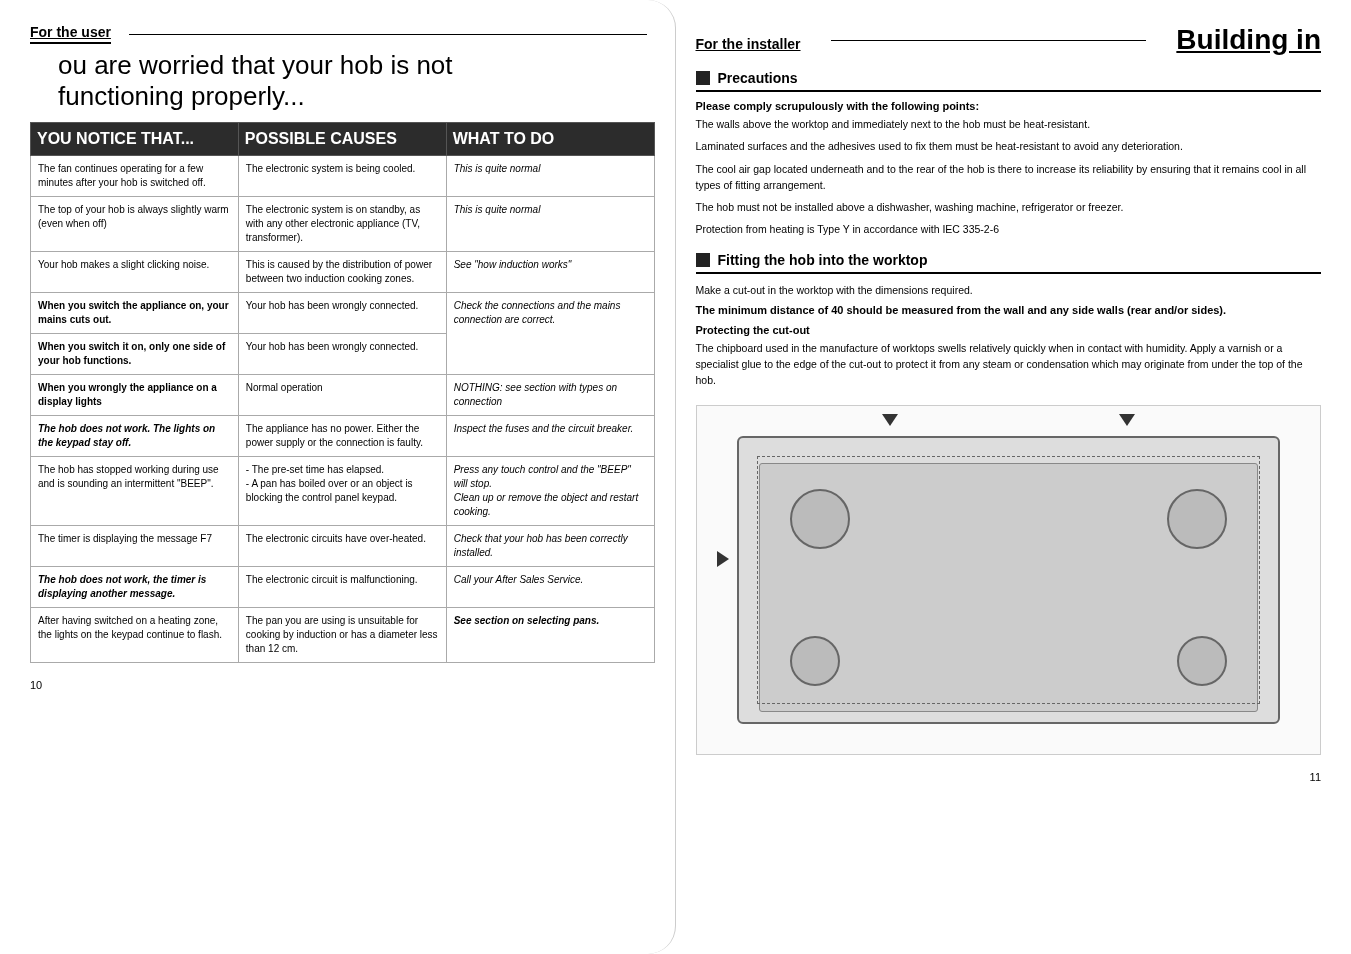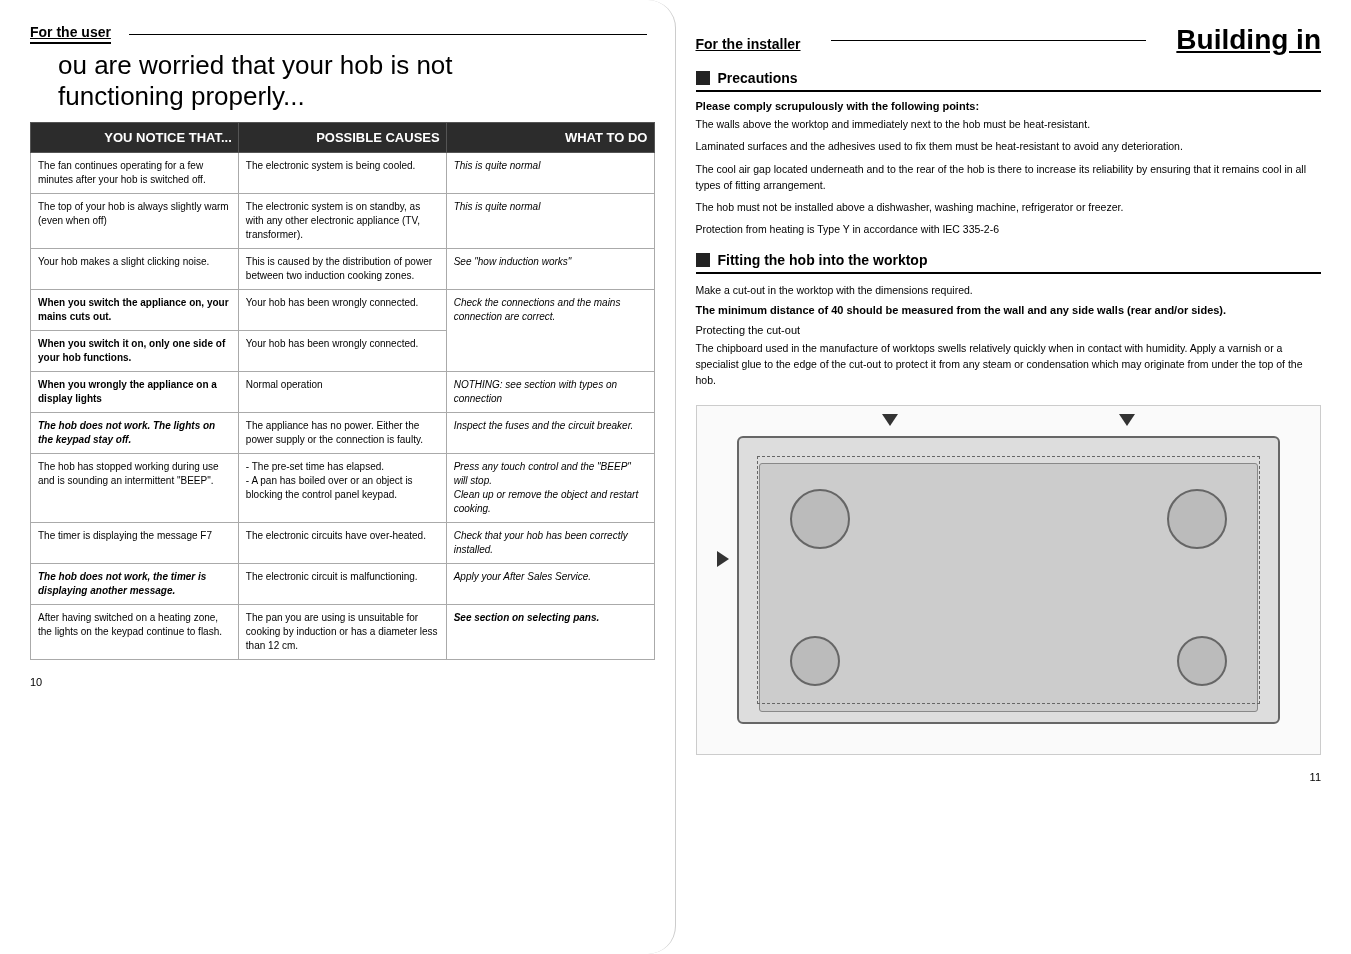--- a/index.html
+++ b/index.html
@@ -61,23 +61,23 @@
 
     
     .troubleshoot-table {
       width: 100%;
       border-collapse: collapse;
       margin-top: 10px;
     }
     .troubleshoot-table th {
       background: #2c2c2c;
       color: #fff;
-      font-size: 13px;
-      font-weight: bold;
-      text-align: right;
+      font-size: 16px;
+      font-weight: bold;
+      text-align: left;
       padding: 7px 6px;
       border: 1px solid #555;
     }
     .troubleshoot-table td {
       border: 1px solid #aaa;
       padding: 6px 7px;
       vertical-align: top;
       font-size: 10px;
       line-height: 1.4;
     }
@@ -159,21 +159,21 @@
       line-height: 1.55;
       margin-bottom: 6px;
     }
     .fitting-bold {
       font-weight: bold;
       font-size: 11px;
       margin-bottom: 4px;
       margin-top: 4px;
     }
     .sub-section-title {
-      font-weight: normal;
+      font-weight: bold;
       font-size: 11px;
       margin-top: 8px;
       margin-bottom: 4px;
     }
 
     
     .hob-diagram {
       border: 1px solid #ccc;
       margin-top: 16px;
       padding: 16px;
@@ -269,21 +269,21 @@
             <td class="italic-cell">Press any touch control and the "BEEP" will stop.<br>Clean up or remove the object and restart cooking.</td>
           </tr>
           <tr>
             <td>The timer is displaying the message F7</td>
             <td>The electronic circuits have over-heated.</td>
             <td class="italic-cell">Check that your hob has been correctly installed.</td>
           </tr>
           <tr>
             <td class="bold-italic-cell">The hob does not work, the timer is displaying another message.</td>
             <td>The electronic circuit is malfunctioning.</td>
-            <td class="italic-cell">Apply your After Sales Service.</td>
+            <td class="italic-cell">Call your After Sales Service.</td>
           </tr>
           <tr>
             <td>After having switched on a heating zone, the lights on the keypad continue to flash.</td>
             <td>The pan you are using is unsuitable for cooking by induction or has a diameter less than 12 cm.</td>
             <td class="bold-italic-cell">See section on selecting pans.</td>
           </tr>
         </tbody>
     </table>
 
     <div class="page-number-left">10</div>

